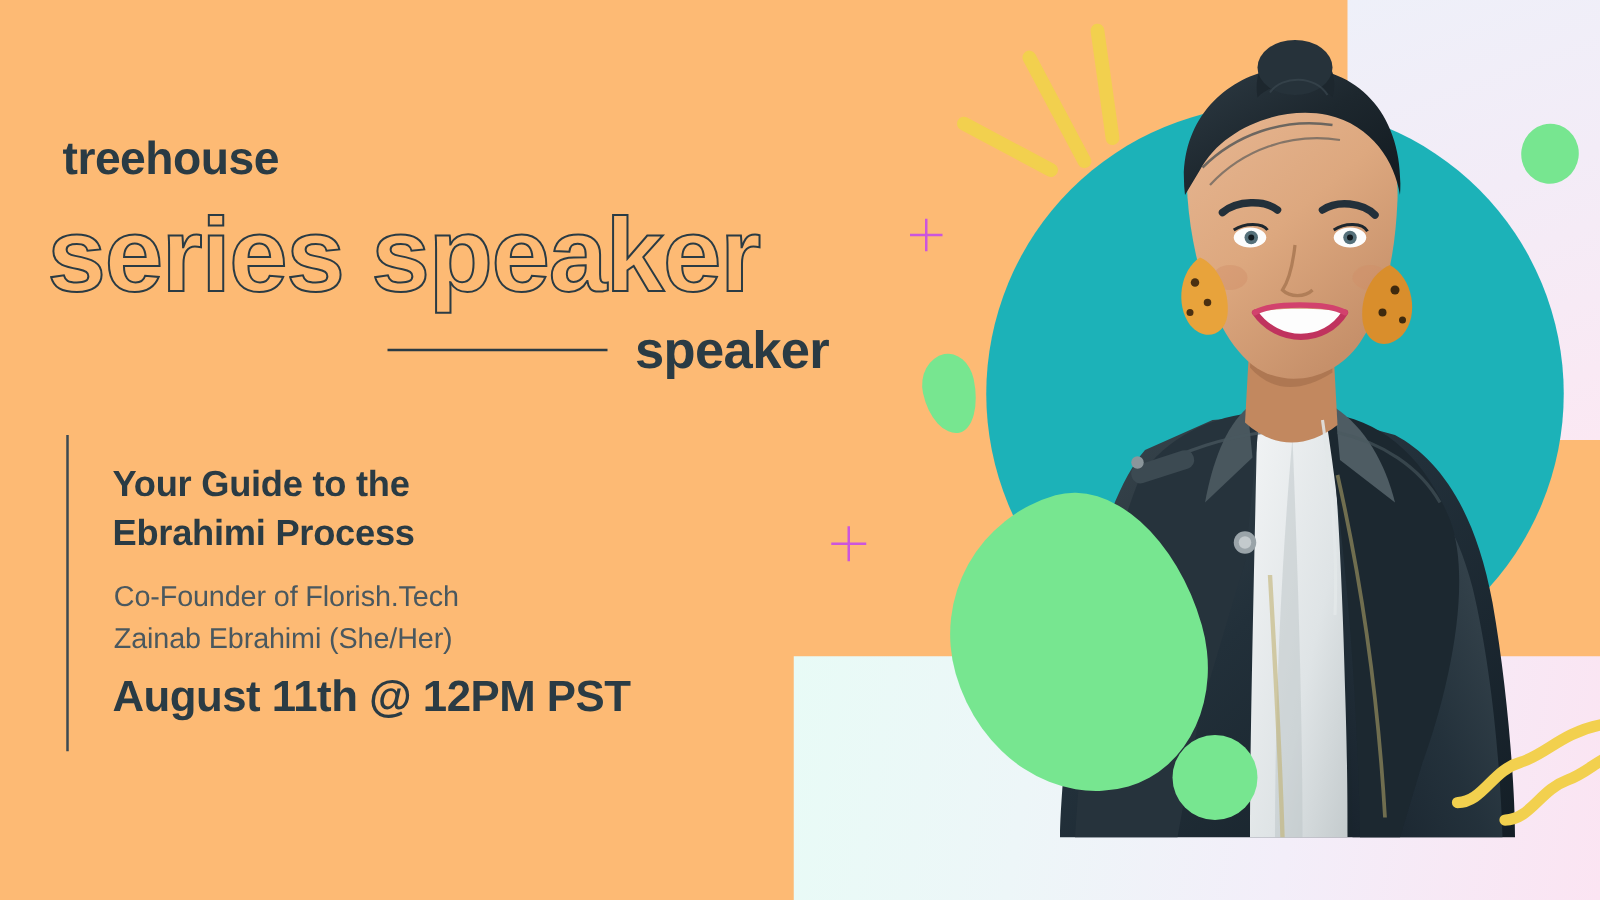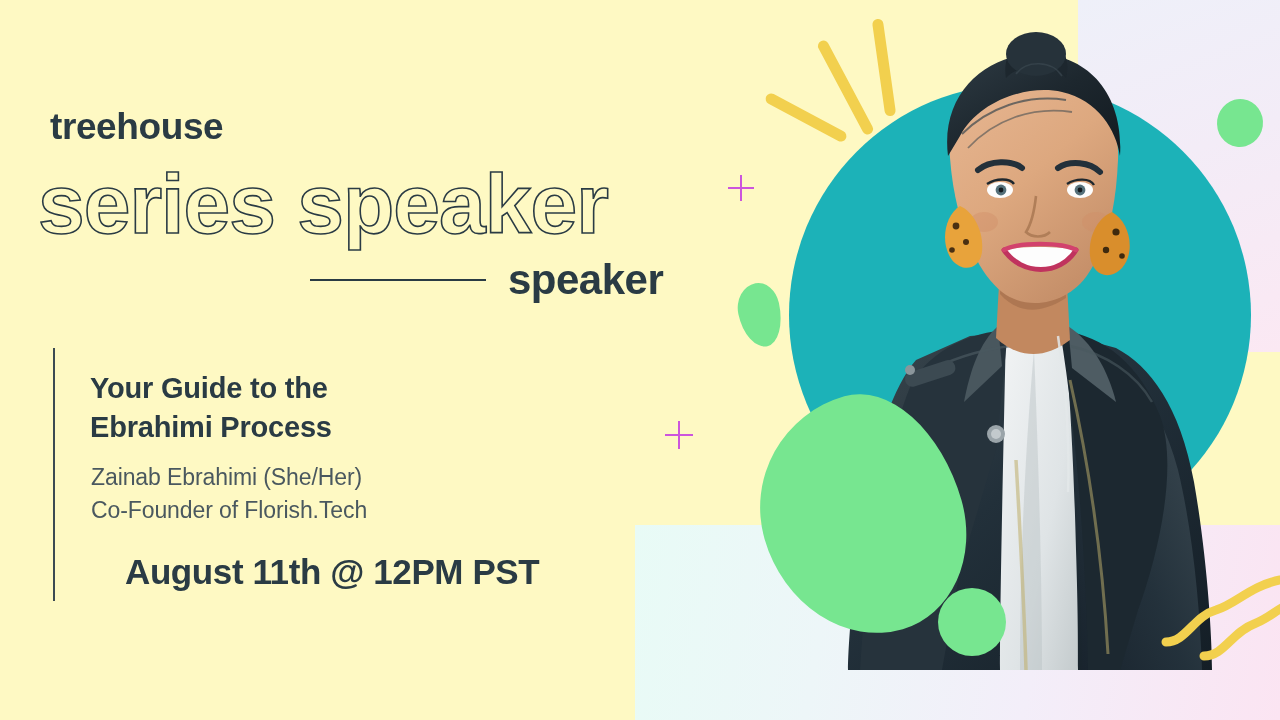--- a/index.html
+++ b/index.html
@@ -2,21 +2,21 @@
 <html><head>
 <meta charset="utf-8">
 <style>
   * { margin:0; padding:0; box-sizing:border-box; }
   html,body { width:1280px; height:720px; overflow:hidden; }
   body {
     background:#ffffff;
     font-family:"Liberation Sans", sans-serif;
     position:relative;
   }
-  .stage { position:absolute; inset:0; width:1280px; height:720px; overflow:hidden; background:#fef9c3;padding-left:22px; }
+  .stage { position:absolute; inset:0; width:1280px; height:720px; overflow:hidden; background:#fdba74;padding-left:22px; }
 
   
   .grad-tr {
     position:absolute; left:1078px; top:0; width:202px; height:352px;
     background:linear-gradient(160deg,#eef0f9 0%,#f3ecf7 45%,#fbe8f3 100%);
   }
   .grad-bl {
     position:absolute; left:635px; top:525px; width:645px; height:195px;
     background:linear-gradient(100deg,#e8fbf6 0%,#edf6f8 30%,#f3eef9 62%,#fbe4f2 100%);
   }
@@ -99,22 +99,22 @@
     position:absolute; left:90px; top:369px;
     font-size:29px; font-weight:700; color:#2a3b44;
     line-height:1.33; letter-spacing:-0.2px;
   }
   .speaker {
     position:absolute; left:91px; top:461px;
     font-size:23px; font-weight:400; color:#4a585f;
     line-height:1.45; letter-spacing:-0.1px;
   }
   .datetime {
-    position:absolute; left:90px; top:552px;
-    font-size:35px; font-weight:700; color:#2a3b44; letter-spacing:-0.4px;margin-left:35px;
+    position:absolute; left:90px; top:538px;
+    font-size:35px; font-weight:700; color:#2a3b44; letter-spacing:-0.4px;
   }
 </style>
 </head>
 <body>
 
 <div class="stage">
 
   <div class="grad-tr"></div>
   <div class="grad-bl"></div>
 
@@ -269,19 +269,19 @@
   </div>
 
   <div class="vbar"></div>
 
   <div class="talk-title">
     <div>Your Guide to the</div>
     <div>Ebrahimi Process</div>
   </div>
 
   <div class="speaker">
+    <div>Co-Founder of Florish.Tech</div>
     <div>Zainab Ebrahimi (She/Her)</div>
-    <div>Co-Founder of Florish.Tech</div>
   </div>
 
   <div class="datetime">August 11th @ 12PM PST</div>
 
 </div>
 
 </body></html>

